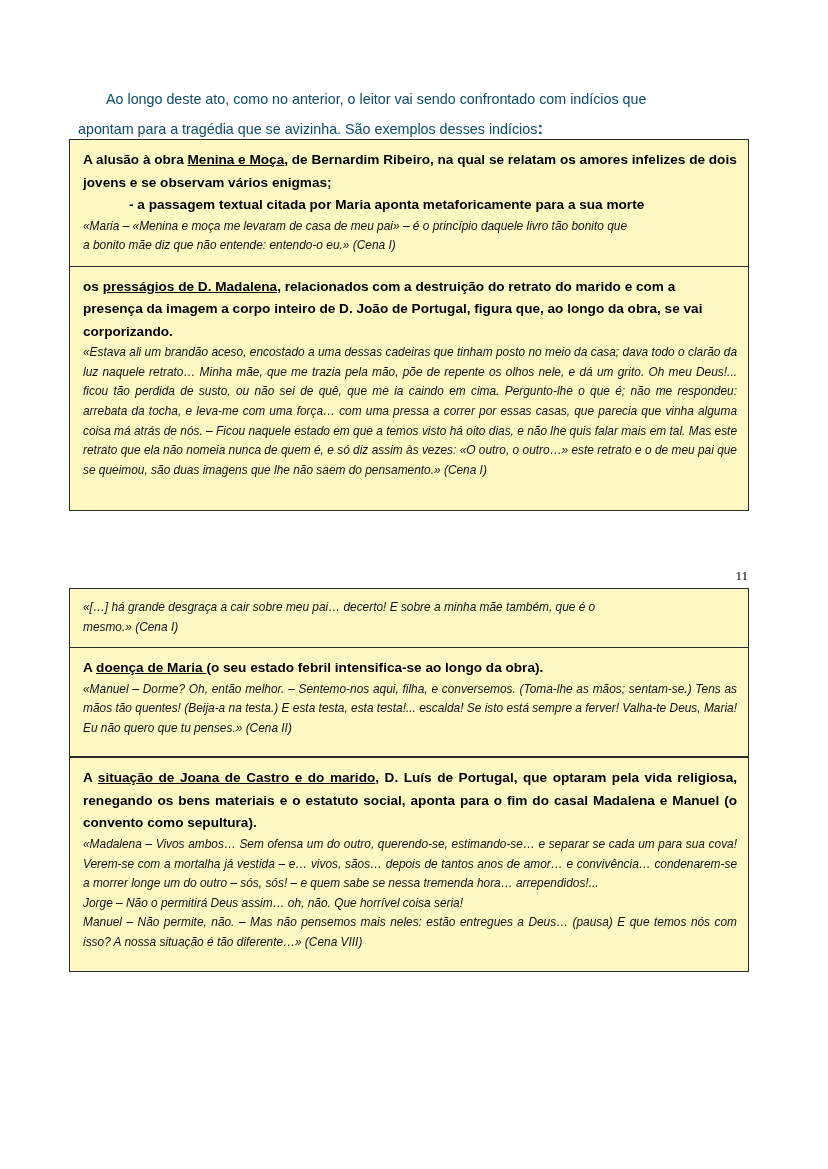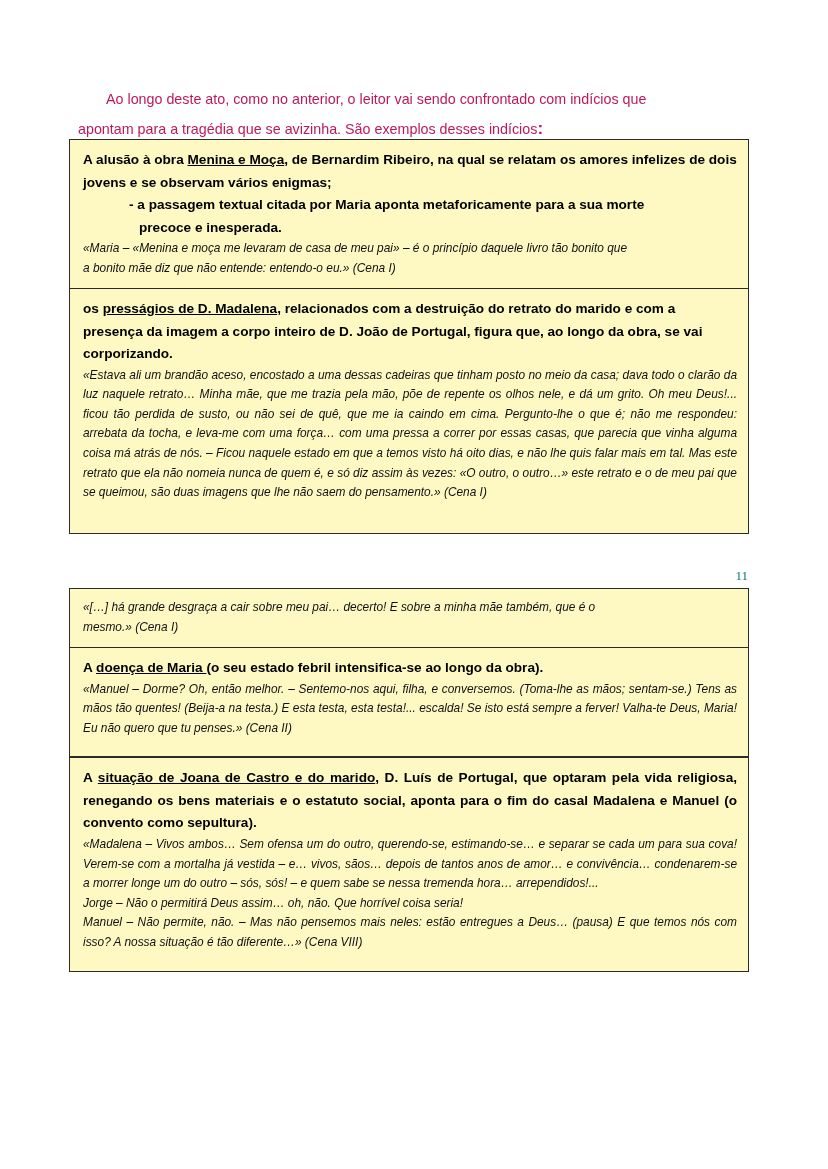--- a/index.html
+++ b/index.html
@@ -27,21 +27,21 @@
   }
 
   
   .intro {
     position: absolute;
     left: 78px;
     top: 84px;
     width: 612px;
     font-size: 14.3px;
     line-height: 30px;
-    color: #be185d;
+    color: #0c4a6e;
     text-align: left;
   }
   .intro .p-indent { text-indent: 28px; display: block; }
   .intro .bigcolon { font-size: 17px; font-weight: 600; }
 
   
   .tbl {
     position: absolute;
     left: 69px;
     width: 680px;
@@ -96,38 +96,38 @@
 
   
   .pagenum {
     position: absolute;
     left: 0;
     top: 568px;
     width: 748px;
     text-align: right;
     font-family: "Liberation Serif", serif;
     font-size: 13px;
-    color: #0f766e;
+    color: #000000;
   }
 </style>
 </head>
 <body>
 
 <div class="page">
 
   <div class="intro">
     <span class="p-indent">Ao longo deste ato, como no anterior, o leitor vai sendo confrontado com indícios que</span>
     <span>apontam para a tragédia que se avizinha. São exemplos desses indícios</span><span class="bigcolon">:</span>
   </div>
 
   <div class="tbl t1">
 
     <div class="cell">
       <p class="hdr"><span>A alusão à obra </span><span class="u">Menina e Moça</span><span>, de Bernardim Ribeiro, na qual se relatam os amores infelizes de dois jovens e se observam vários enigmas;</span></p>
-      <p class="sub"><span>- a passagem textual citada por Maria aponta metaforicamente para a sua morte</span><span class="l2">precoce e inesperada.</span></p>
+      <p class="sub"><span>- a passagem textual citada por Maria aponta metaforicamente para a sua morte</span></p>
       <p class="quote left gap-above">
           <span class="ln">«Maria – «Menina e moça me levaram de casa de meu pai» – é o princípio daquele livro tão bonito que</span>
           <span class="ln">a bonito mãe diz que não entende: entendo-o eu.» (Cena I)</span>
         </p>
     </div>
 
     <div class="cell pad-bottom-lg">
       <p class="hdr"><span>os </span><span class="u">presságios de D. Madalena</span><span>, relacionados com a destruição do retrato do marido e com a presença da imagem a corpo inteiro de D. João de Portugal, figura que, ao longo da obra, se vai corporizando.</span></p>
       <p class="quote gap-above">«Estava ali um brandão aceso, encostado a uma dessas cadeiras que tinham posto no meio da casa; dava todo o clarão da luz naquele retrato… Minha mãe, que me trazia pela mão, põe de repente os olhos nele, e dá um grito. Oh meu Deus!... ficou tão perdida de susto, ou não sei de quê, que me ia caindo em cima. Pergunto-lhe o que é; não me respondeu: arrebata da tocha, e leva-me com uma força… com uma pressa a correr por essas casas, que parecia que vinha alguma coisa má atrás de nós. – Ficou naquele estado em que a temos visto há oito dias, e não lhe quis falar mais em tal. Mas este retrato que ela não nomeia nunca de quem é, e só diz assim às vezes: «O outro, o outro…» este retrato e o de meu pai que se queimou, são duas imagens que lhe não saem do pensamento.» (Cena I)</p>
     </div>

